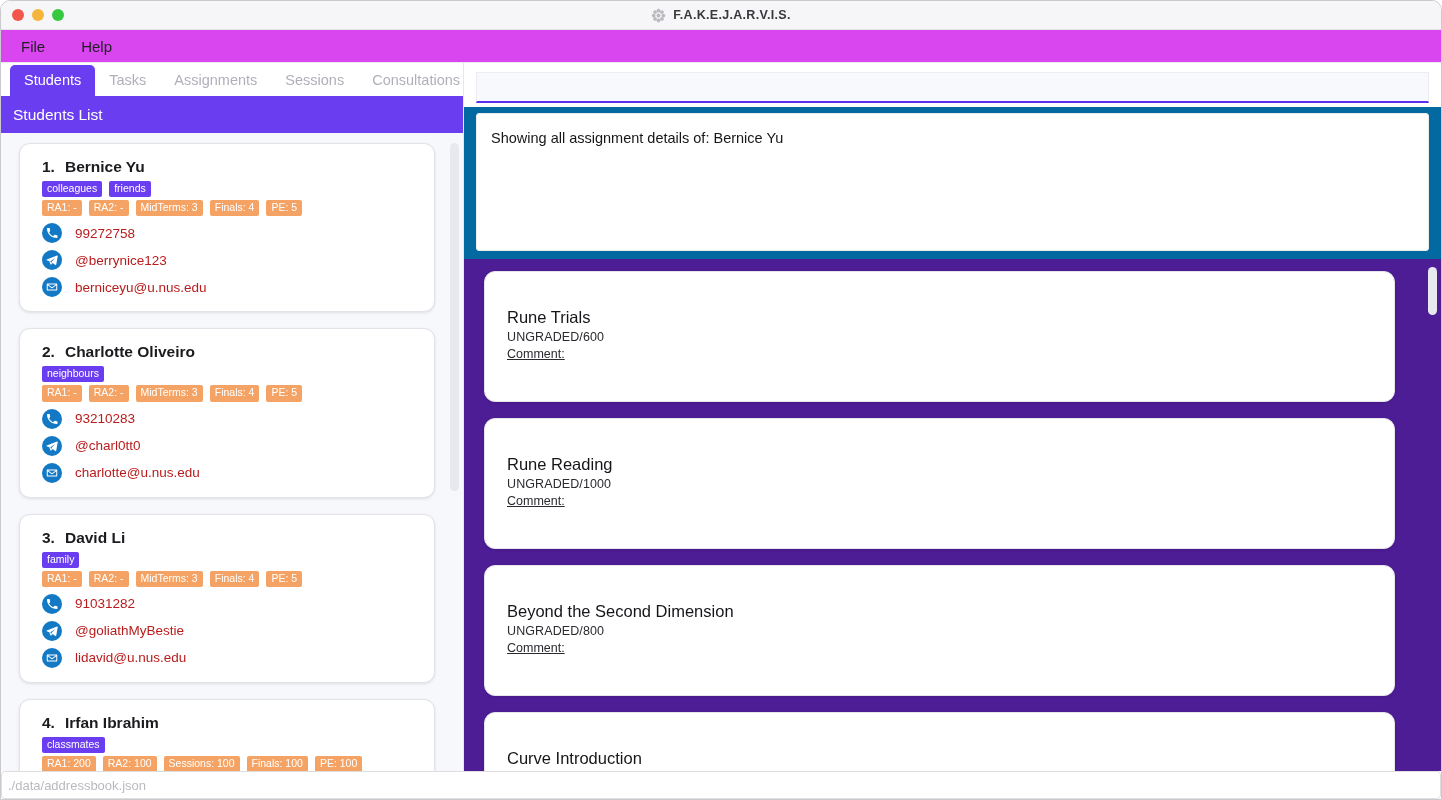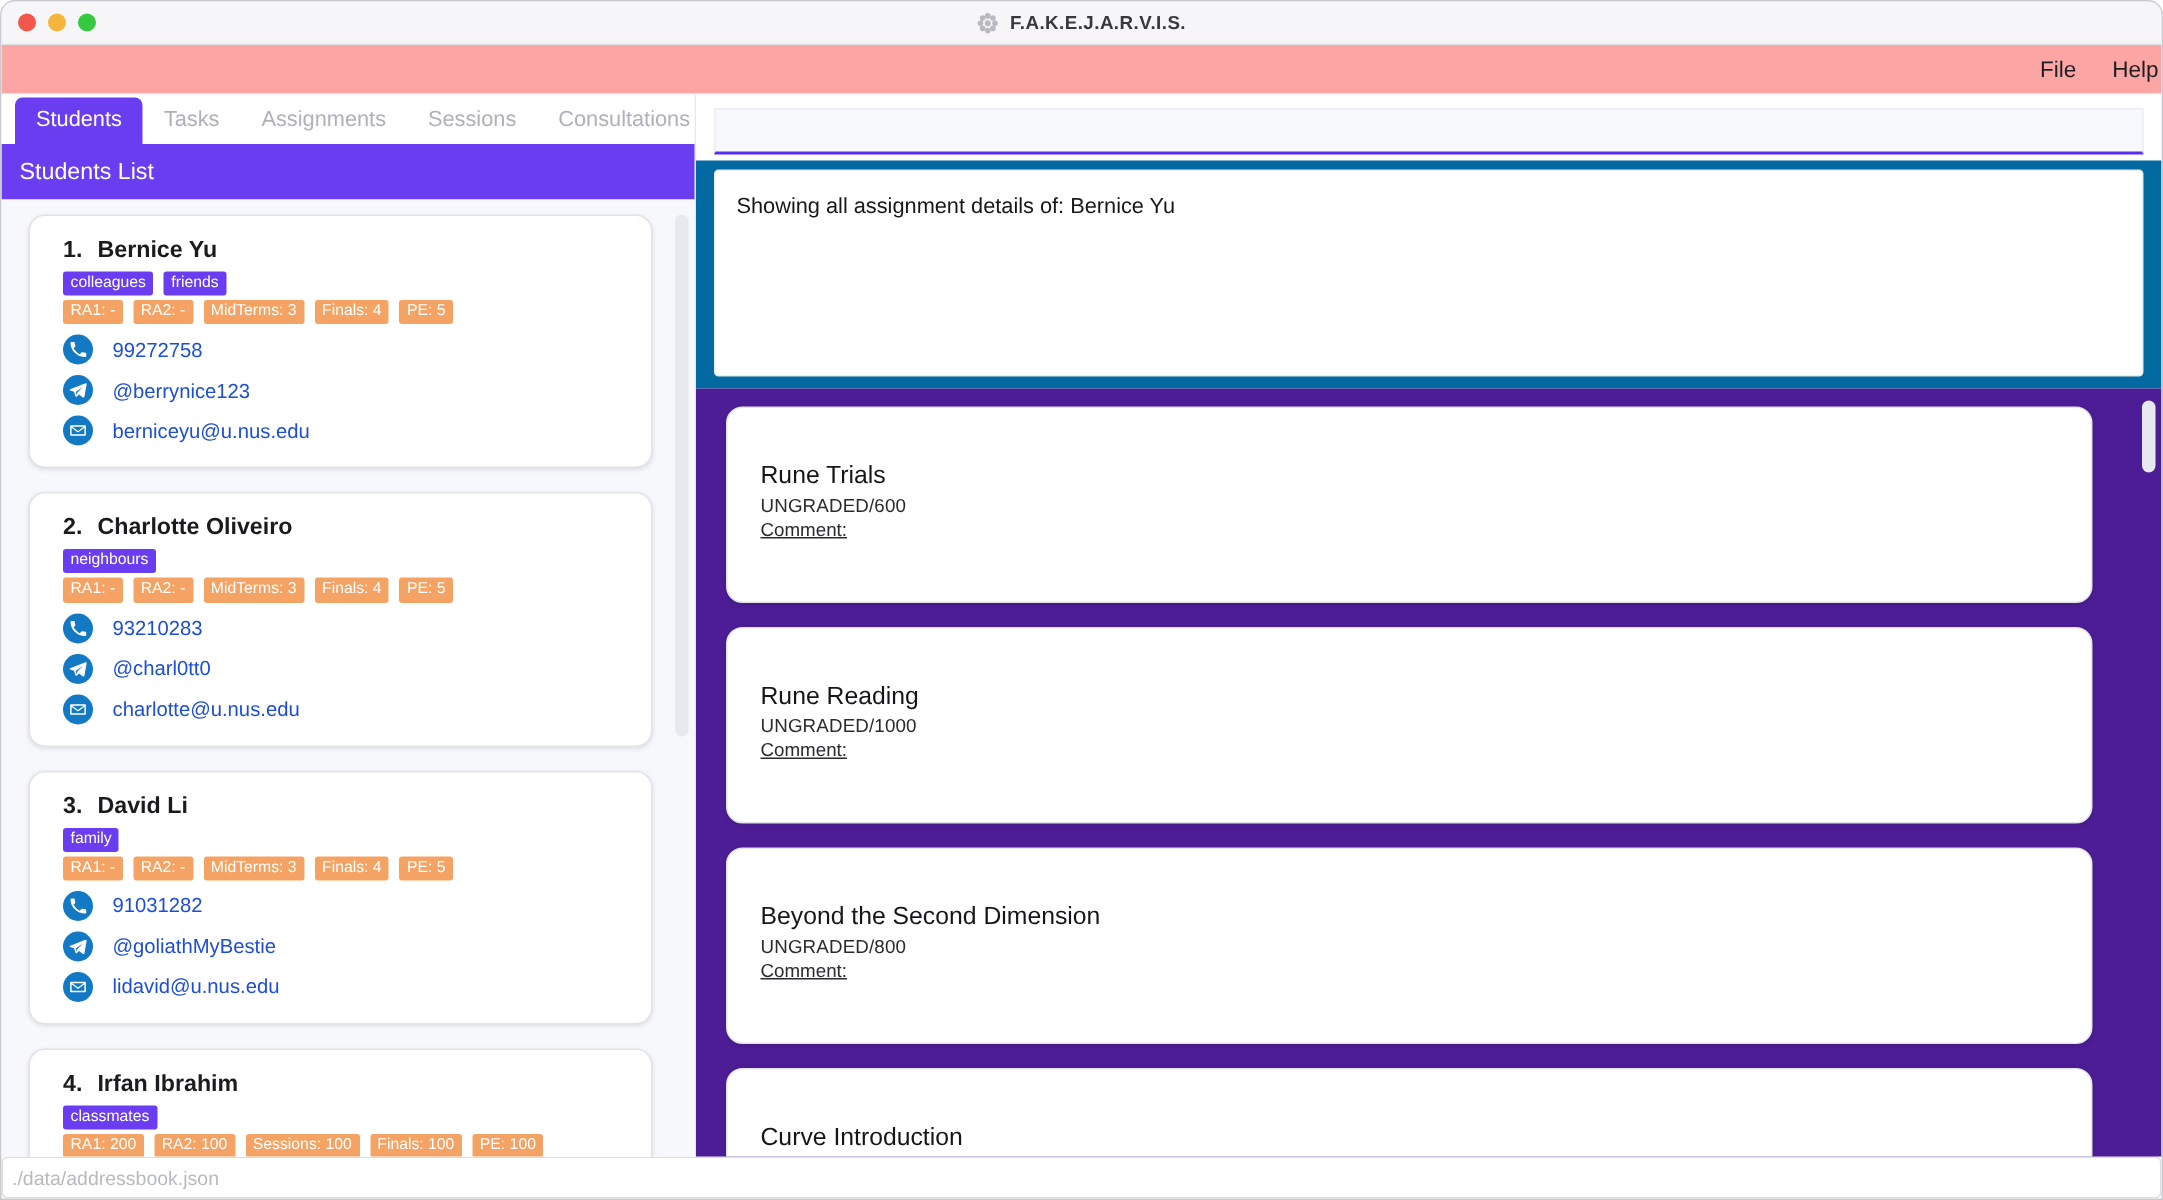--- a/index.html
+++ b/index.html
@@ -37,24 +37,24 @@
     gap: 7px; pointer-events: none;
   }
   .title-text {
     font-size: 12.5px; font-weight: bold; color: #38383d;
     letter-spacing: 0.3px;
   }
   .app-icon { width: 15px; height: 15px; opacity: .65; }
   
   .menubar {
     height: 33px; flex: 0 0 33px;
-    background: #fca5a5;
+    background: #d946ef;
     border-bottom: 1px solid #e9e9ee;
     display: flex; align-items: center;
-    padding-left: 18px; gap: 20px; justify-content: flex-end;
+    padding-left: 18px; gap: 32px;
   }
   .menu-item {
     font-size: 15px; color: #1f1f22; cursor: default;
     padding: 2px 2px;
   }
   
   .body-split { flex: 1 1 auto; display: flex; min-height: 0; }
   
   .left-pane {
     width: 462px; flex: 0 0 462px;
@@ -117,21 +117,21 @@
   .contact {
     display: flex; align-items: center; gap: 13px;
     margin-top: 7px;
   }
   .cicon {
     width: 20px; height: 20px; border-radius: 50%;
     background: #1479c4; flex: 0 0 20px;
     display: flex; align-items: center; justify-content: center;
   }
   .cicon svg { width: 12px; height: 12px; fill: #ffffff; }
-  .ctext { font-size: 13.5px; color: #1d4ed8; }
+  .ctext { font-size: 13.5px; color: #b91c1c; }
   .scrollbar-v {
     position: absolute; width: 9px;
     background: transparent;
     border-radius: 5px;
   }
   .sb-thumb {
     position: absolute; left: 0; width: 9px;
     background: #e8e9ee; border-radius: 5px;
   }
   

